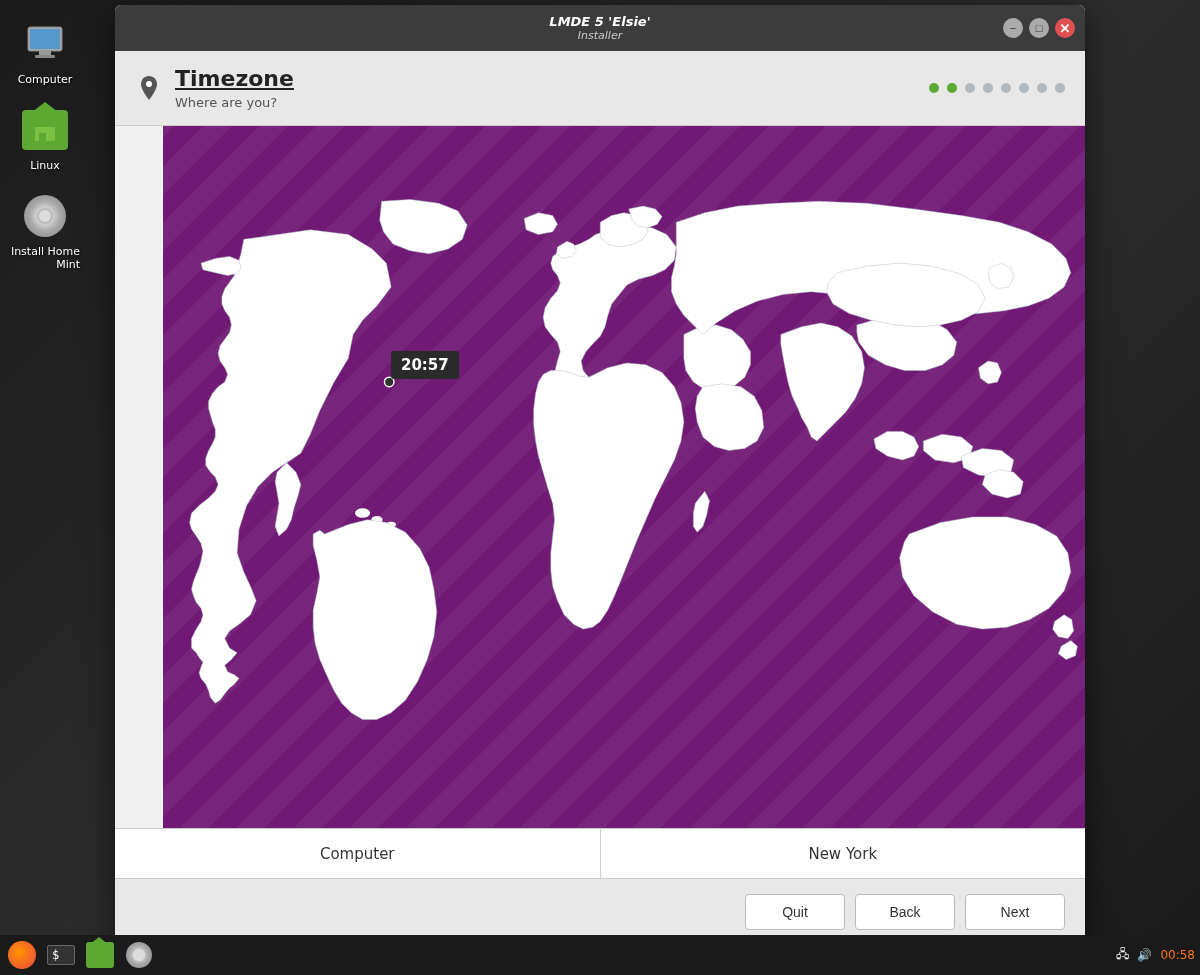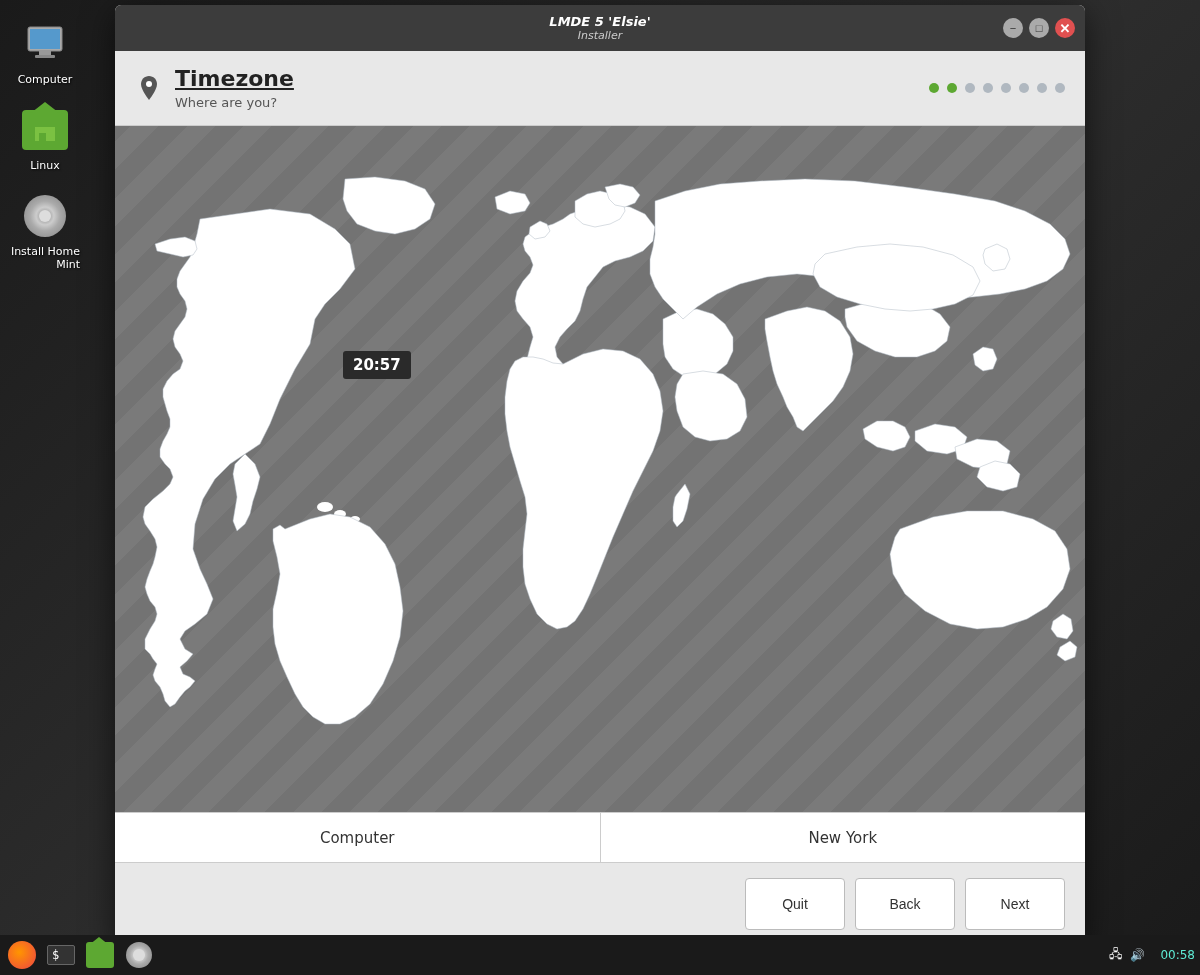--- a/index.html
+++ b/index.html
@@ -132,23 +132,22 @@
     .taskbar-right {
       margin-left: auto;
       display: flex;
       align-items: center;
       gap: 8px;
       color: white;
       font-size: 12px;
     }
 
     .taskbar-clock {
-      color: #5eead4;
+      color: #f97316;
       font-size: 12px;
-      margin-left: 7px;
     }
 
     
     .installer-window {
       position: absolute;
       top: 5px;
       left: 115px;
       width: 970px;
       height: 940px;
       background: #f0f0f0;
@@ -267,21 +266,22 @@
     }
 
     .dot-active { background: #5da832; }
     .dot-inactive { background: #b0b8c0; }
 
     
     .map-container {
       flex: 1;
       position: relative;
       overflow: hidden;
-      background: #737373;
+      background: #701a75;
+      margin-left: 48px;
     }
 
     
     .map-container::before {
       content: '';
       position: absolute;
       inset: 0;
       background: repeating-linear-gradient(
         -45deg,
         transparent,
@@ -345,21 +345,21 @@
       padding: 15px 20px;
       display: flex;
       justify-content: flex-end;
       gap: 10px;
       flex-shrink: 0;
       border-top: 1px solid #ccc;
     }
 
     .footer-btn {
       min-width: 100px;
-      height: 52px;
+      height: 36px;
       border: 1px solid #bbb;
       border-radius: 4px;
       background: white;
       font-size: 14px;
       color: #333;
       cursor: pointer;
       padding: 0 20px;
     }
 
     .footer-btn-next {

